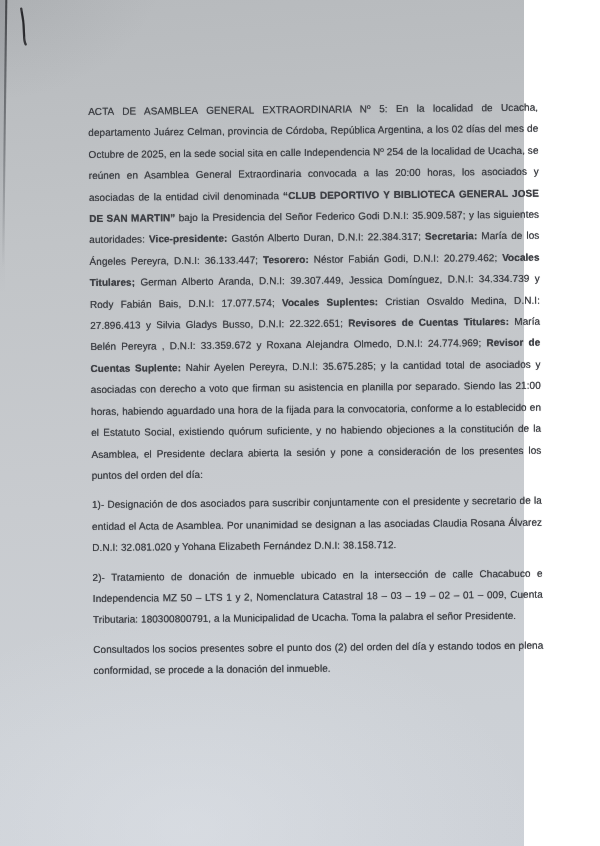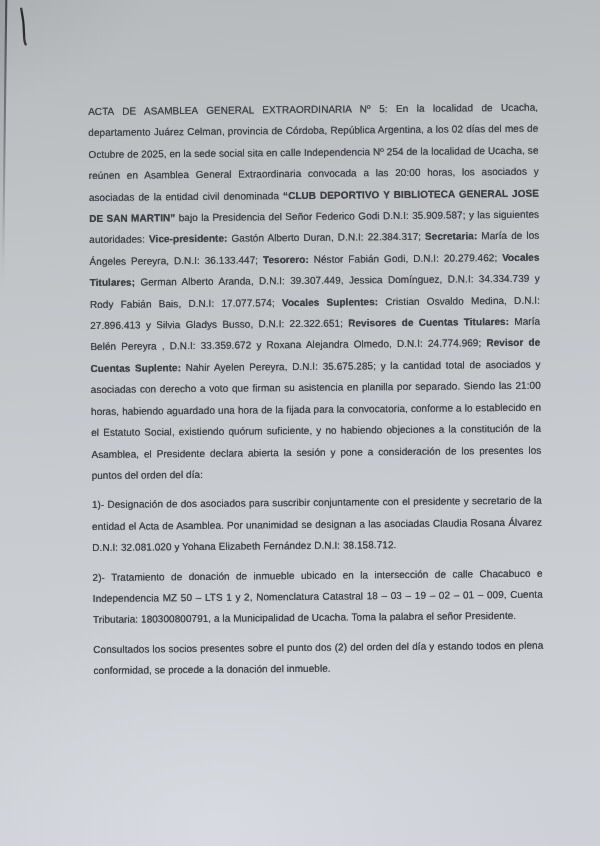--- a/index.html
+++ b/index.html
@@ -7,21 +7,21 @@
     padding: 0;
     width: 600px;
     height: 846px;
     overflow: hidden;
     font-family: "Liberation Sans", sans-serif;
   }
 
   
   .photo {
     position: relative;
-    width: 600px;
+    width: 524px;
     height: 846px;
     background:
       radial-gradient(ellipse 480px 300px at 36% 98%, rgba(228,232,238,0.45), rgba(228,232,238,0) 72%),
       radial-gradient(ellipse 300px 220px at -4% -4%, rgba(88,90,94,0.14), rgba(88,90,94,0) 62%),
       linear-gradient(176deg, #b7babd 0%, #c1c4c7 28%, #c8cbcf 58%, #ccd0d5 84%, #cdd1d7 100%);
   }
 
   
   .left-sliver {
     position: absolute;

